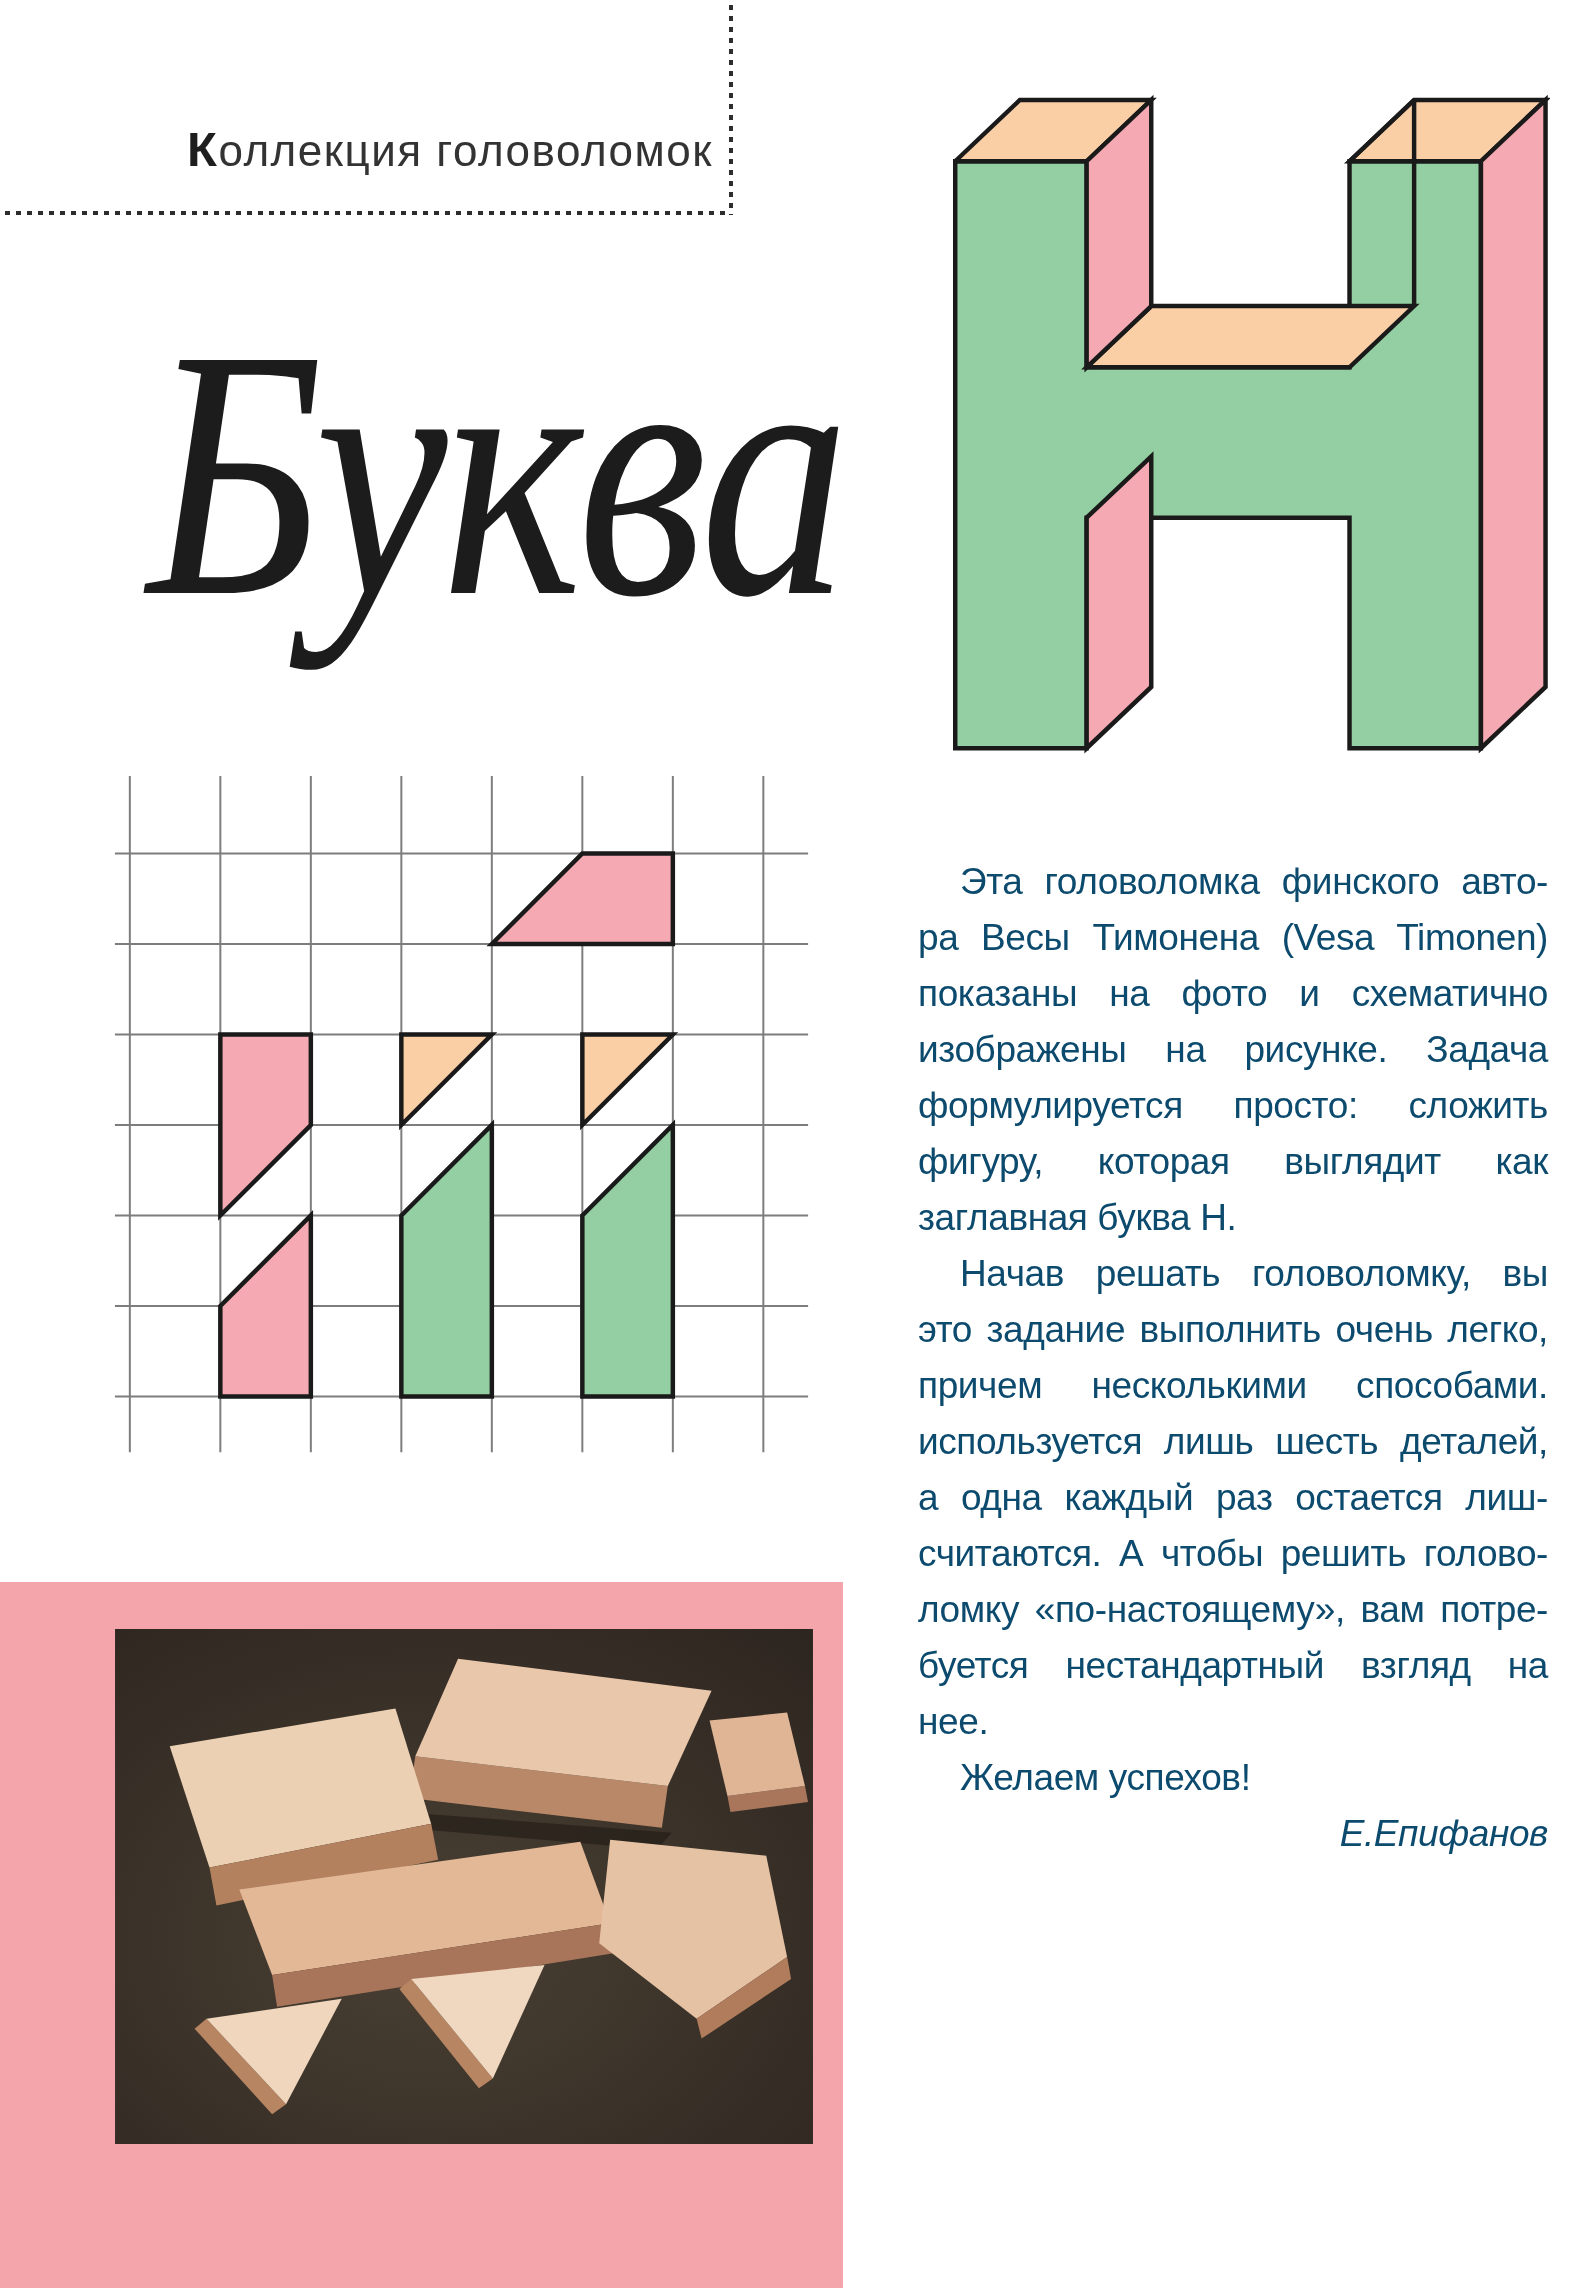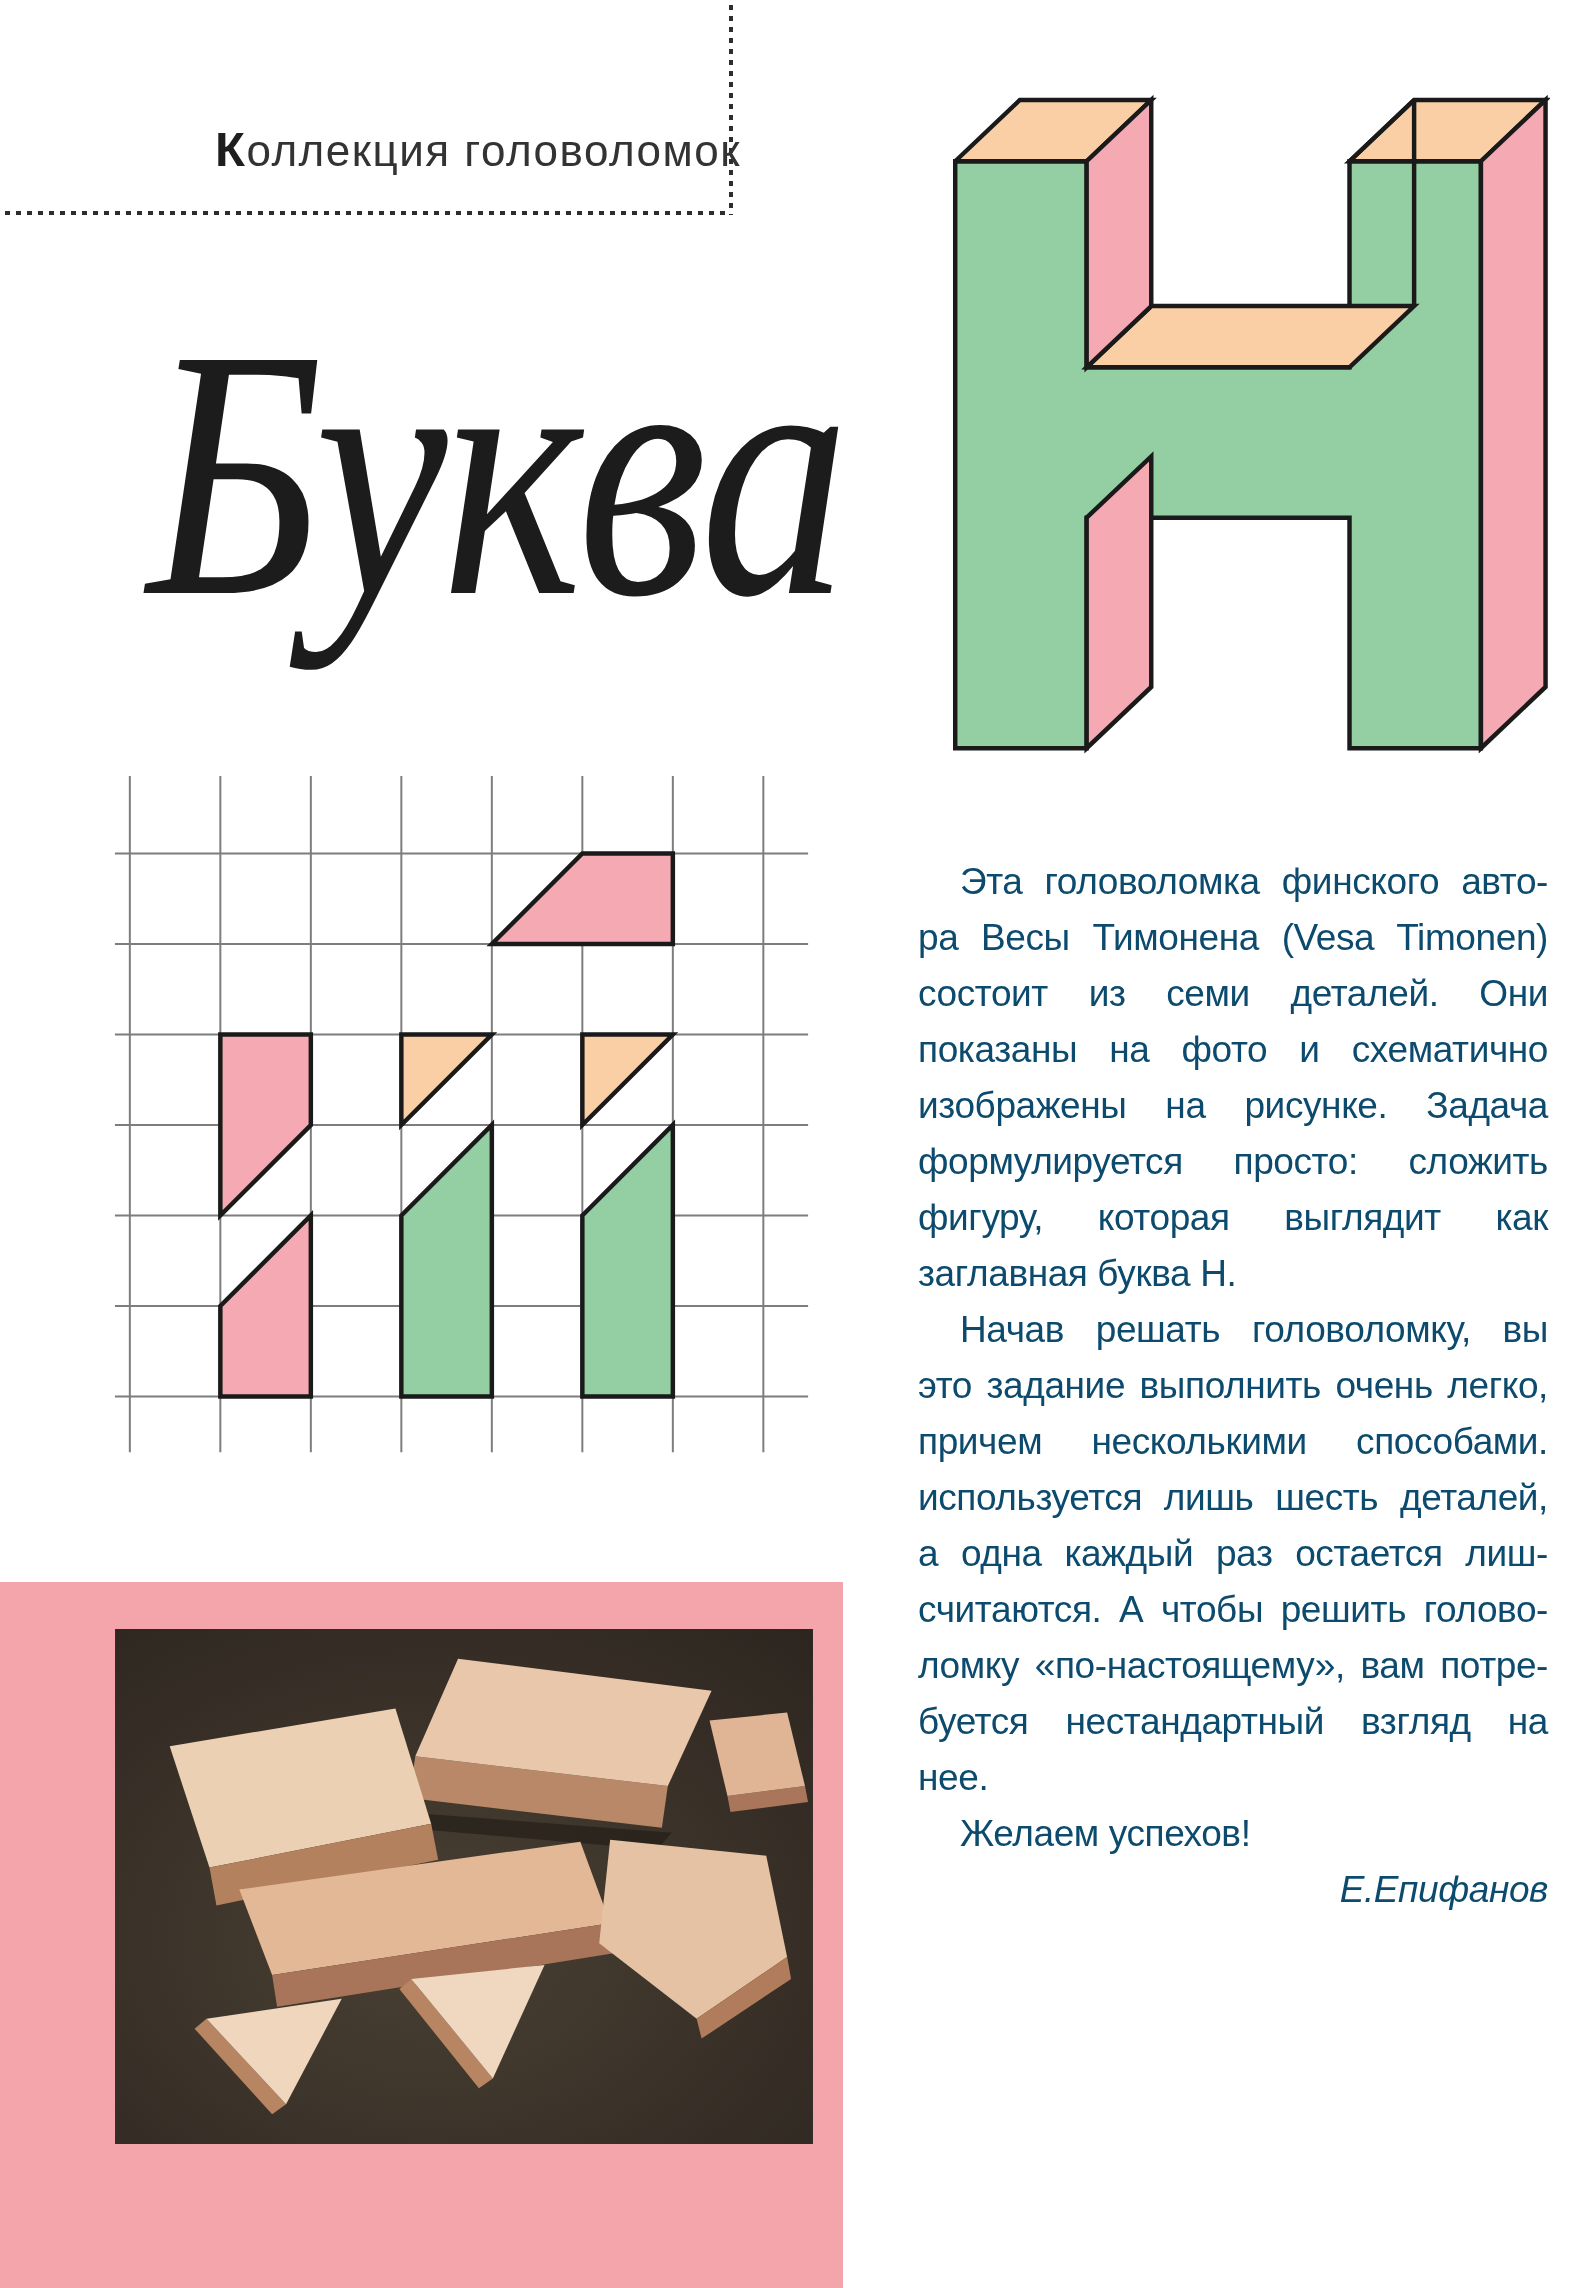--- a/index.html
+++ b/index.html
@@ -5,21 +5,21 @@
   html,body{margin:0;padding:0;background:#e8e8e8;}
   #page{
     position:relative;width:1592px;height:2289px;background:#ffffff;
     overflow:hidden;font-family:"Liberation Sans",sans-serif;
   }
   
   .dot-h{position:absolute;height:4px;background:repeating-linear-gradient(90deg,#2d2d2d 0 5px,transparent 5px 11px);}
   .dot-v{position:absolute;width:4px;background:repeating-linear-gradient(180deg,#2d2d2d 0 5px,transparent 5px 11px);}
   #rubric{
     position:absolute;left:187px;top:121px;color:#333333;
-    font-size:44px;letter-spacing:1.5px;white-space:nowrap;font-weight:400;margin-left:28px;
+    font-size:44px;letter-spacing:1.5px;white-space:nowrap;font-weight:400;
   }
   #rubric .cap{font-weight:700;font-size:49px;color:#1e1e1e;}
   #page-title{
     position:absolute;left:147px;top:295px;color:#1c1c1c;
     font-family:"Liberation Serif",serif;font-style:italic;
     font-size:356px;line-height:1;letter-spacing:-6px;white-space:nowrap;
     transform:scaleX(0.84);transform-origin:left top;
   }
   #letter-h{position:absolute;left:953px;top:92px;}
   #grid-figure{position:absolute;left:100px;top:756px;}
@@ -107,21 +107,20 @@
       <polygon points="585,392 676,330 680,352 590,412" fill="#b07c5c" opacity="1"></polygon>
       <polygon points="92,392 172,478 158,488 80,402" fill="#b88563" opacity="1"></polygon>
       <polygon points="92,392 228,372 172,478" fill="#efd6bd" opacity="1"></polygon>
       <polygon points="298,352 380,452 366,462 286,362" fill="#b88563" opacity="1"></polygon>
       <polygon points="298,352 432,338 380,452" fill="#f0d8c0" opacity="1"></polygon>
     </svg>
 
   <div id="article">
       <div class="tline just ind">Эта головоломка финского авто-</div>
       <div class="tline just">ра Весы Тимонена (Vesa Timonen)</div>
-      <div class="tline just">состоит из семи деталей. Они</div>
       <div class="tline just">показаны на фото и схематично</div>
       <div class="tline just">изображены на рисунке. Задача</div>
       <div class="tline just">формулируется просто: сложить</div>
       <div class="tline just">фигуру, которая выглядит как</div>
       <div class="tline">заглавная буква Н.</div>
       <div class="tline just ind">Начав решать головоломку, вы</div>
       <div class="tline just">это задание выполнить очень легко,</div>
       <div class="tline just">причем несколькими способами.</div>
       <div class="tline just">используется лишь шесть деталей,</div>
       <div class="tline just">а одна каждый раз остается лиш-</div>

